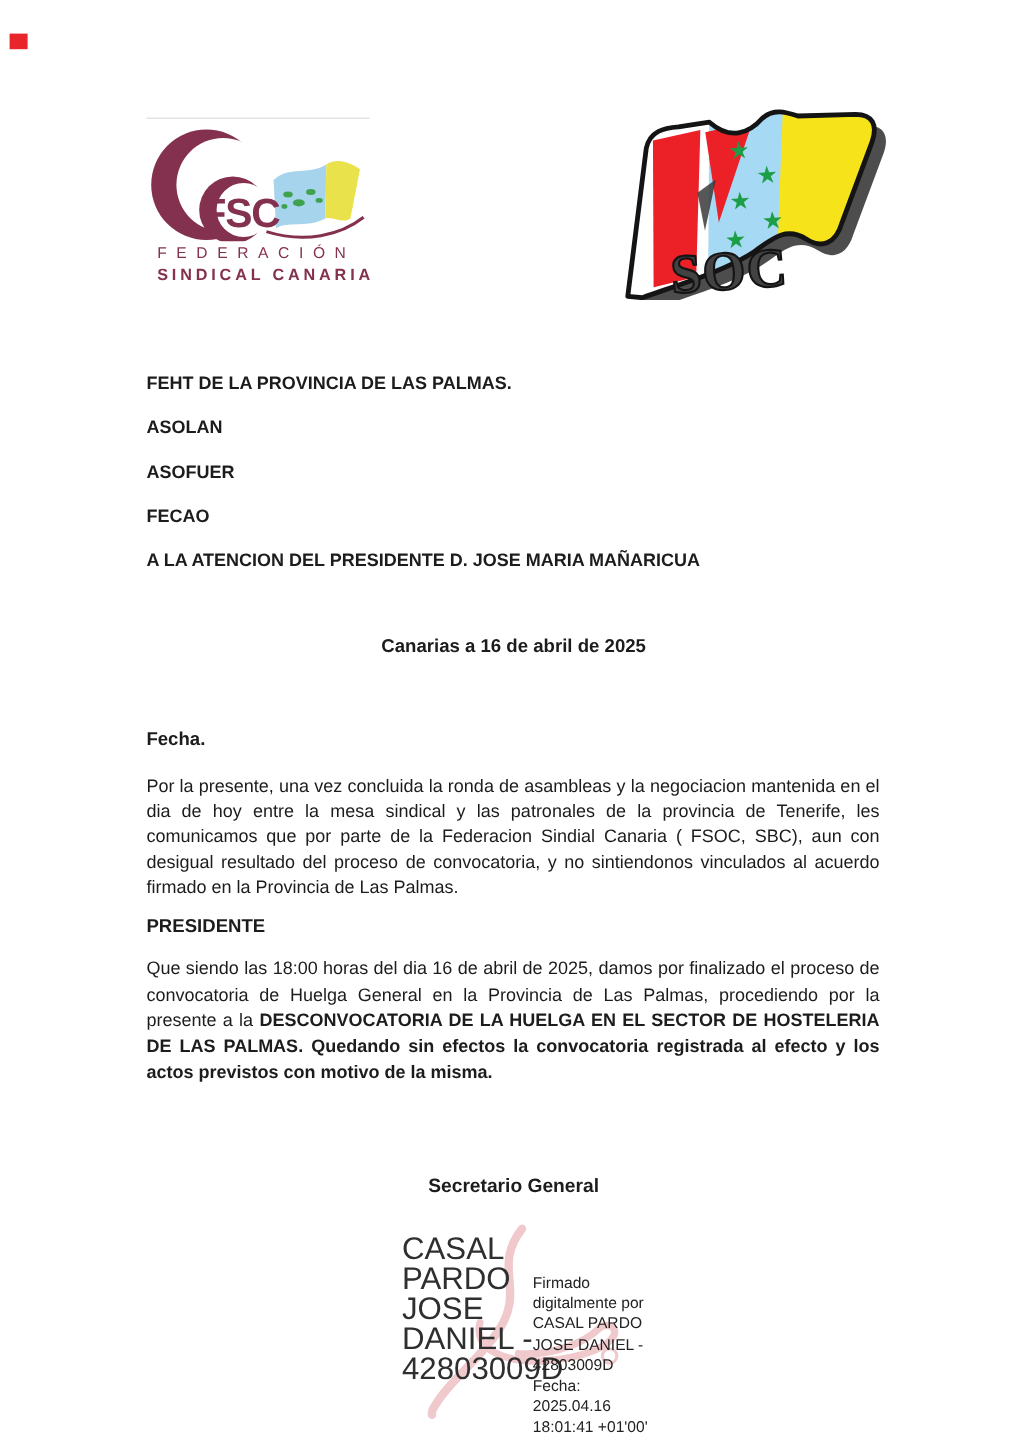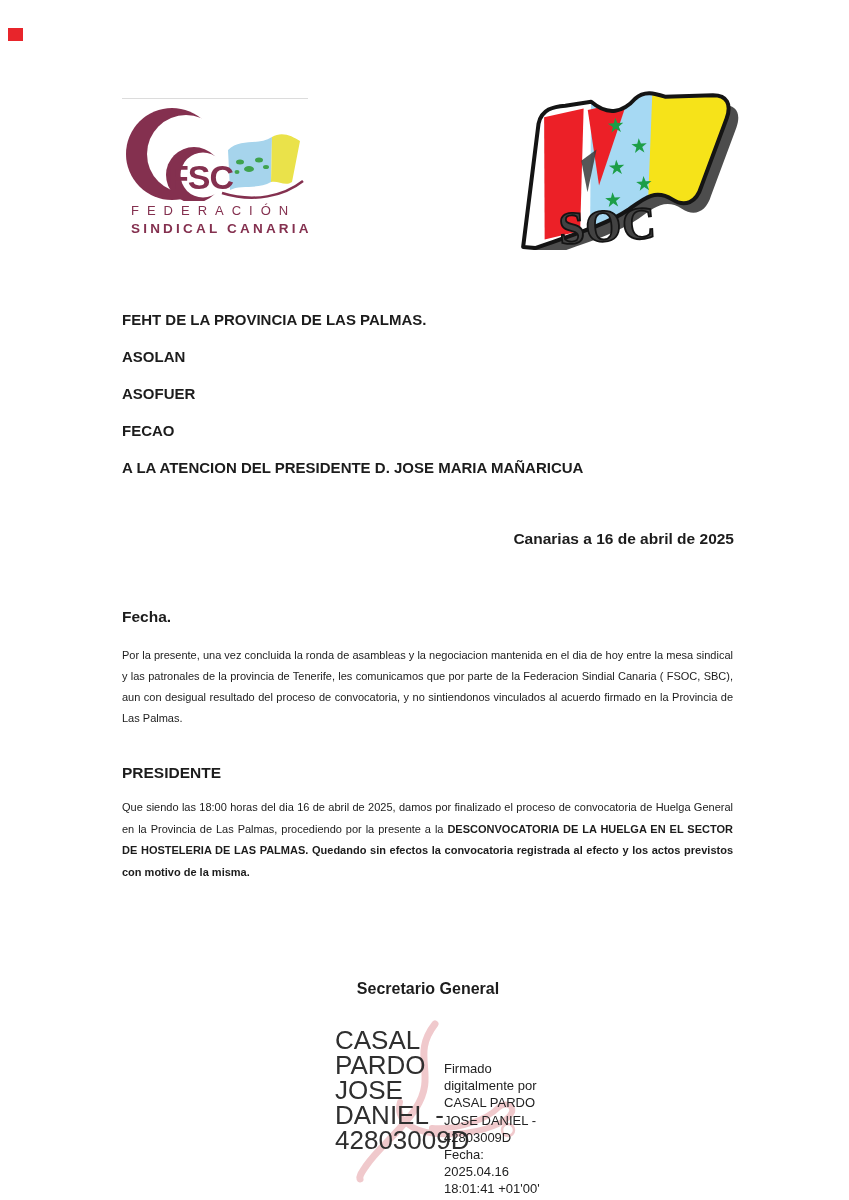--- a/index.html
+++ b/index.html
@@ -11,23 +11,23 @@
   
   .fsc-logo{position:absolute;left:122px;top:98px;width:186px;height:142px;border-top:1px solid #dcdcdc;}
   .fsc-logo svg{position:absolute;left:0;top:2px;}
   .fsc-line1{position:absolute;left:9px;top:104px;font-size:13px;font-weight:normal;letter-spacing:8px;color:#84304f;white-space:nowrap;}
   .fsc-line2{position:absolute;left:9px;top:122px;font-size:13.5px;font-weight:bold;letter-spacing:3.2px;color:#84304f;white-space:nowrap;}
   
   .soc-logo{position:absolute;left:500px;top:90px;width:240px;height:160px;}
   
   .recipients{position:absolute;left:122px;top:312px;width:612px;}
   .recipients p{margin:0 0 21px 0;font-size:15px;font-weight:bold;line-height:16px;}
-  .date{position:absolute;left:122px;top:530px;width:612px;margin:0;text-align:right;font-size:15.5px;font-weight:bold;}
+  .date{position:absolute;left:122px;top:530px;width:612px;margin:0;text-align:center;font-size:15.5px;font-weight:bold;}
   .salutation{position:absolute;left:122px;top:608px;margin:0;font-size:15.5px;font-weight:bold;}
-  .para{position:absolute;left:122px;width:611px;margin:0;font-size:11px;line-height:21px;text-align:justify;}
+  .para{position:absolute;left:122px;width:611px;margin:0;font-size:15px;line-height:21px;text-align:justify;}
   .p1{top:645px;}
   .heading{position:absolute;left:122px;top:764px;margin:0;font-size:15.5px;font-weight:bold;}
   .p2{top:797px;line-height:21.5px;}
   .p2 strong{font-weight:bold;}
   .closing{position:absolute;left:122px;width:612px;margin:0;text-align:center;font-weight:bold;}
   .org{top:940px;font-size:17px;}
   .role{top:980px;font-size:16px;}
   
   .sig{position:absolute;left:330px;top:1012px;width:290px;height:180px;}
   .sig-swoosh{position:absolute;left:20px;top:4px;}

